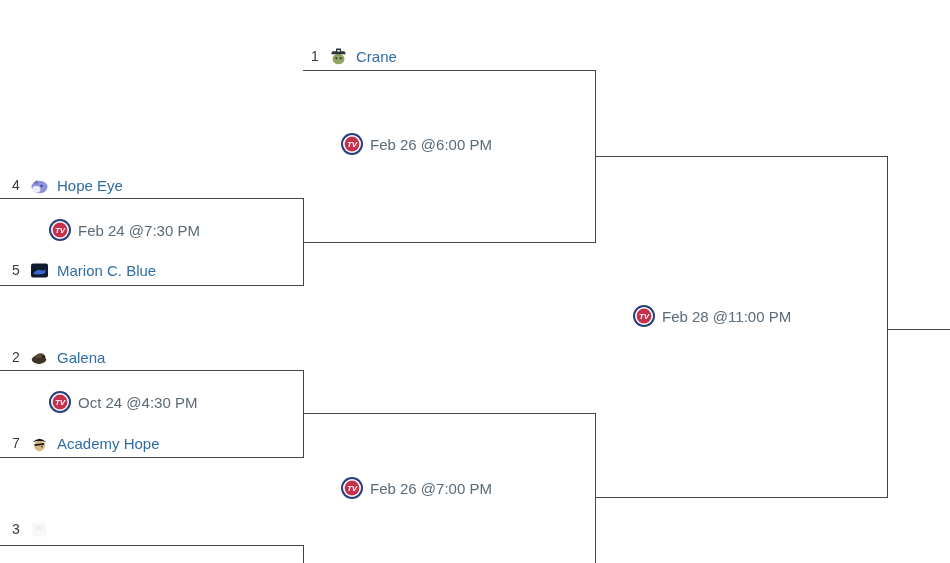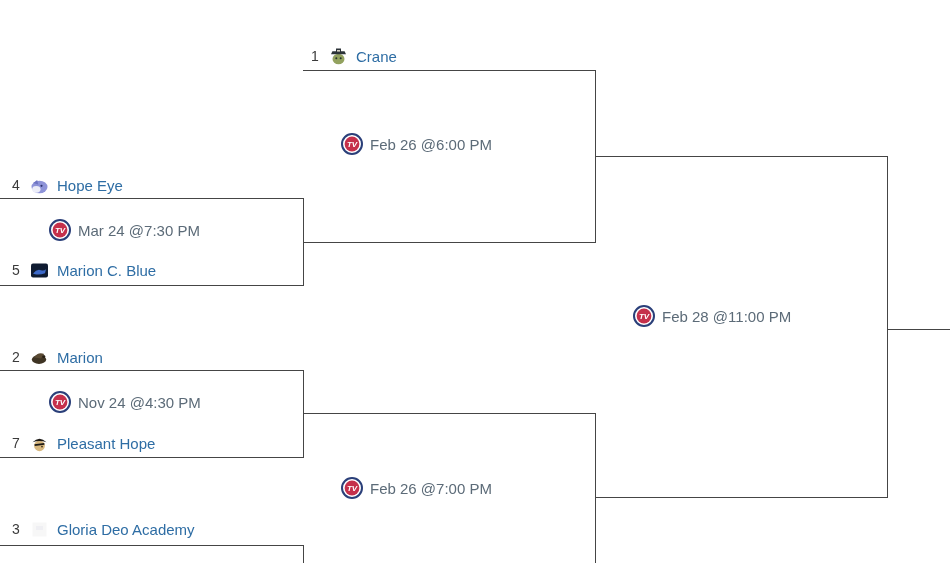--- a/index.html
+++ b/index.html
@@ -96,45 +96,44 @@
 
   <div class="team-row" style="left:12px;top:347px;">
     <span class="seed">2</span>
     <span class="logo">
       <svg viewBox="0 0 19 19">
         <ellipse cx="9" cy="11.5" rx="7.2" ry="4.4" fill="#3f3424"></ellipse>
         <path d="M4 9.5 Q8 3.5 14.2 6 L11 10.5 Z" fill="#5a4a33"></path>
         <circle cx="13.8" cy="8.6" r="1.5" fill="#281f13"></circle>
       </svg>
     </span>
-    <a class="team-name">Marion</a>
+    <a class="team-name">Galena</a>
   </div>
 
   <div class="team-row" style="left:12px;top:433px;">
     <span class="seed">7</span>
     <span class="logo">
       <svg viewBox="0 0 19 19">
         <circle cx="9.5" cy="11.8" r="5.4" fill="#d8b87f"></circle>
         <path d="M2.5 8.3 Q9.5 1 16.5 8.3 Q9.5 5.6 2.5 8.3 Z" fill="#1d1a17"></path>
         <rect x="4.6" y="9.6" width="9.8" height="1.7" fill="#1d1a17" transform="rotate(-7 9.5 10.5)"></rect>
         <circle cx="12" cy="12.6" r="0.9" fill="#403018"></circle>
       </svg>
     </span>
-    <a class="team-name">Pleasant Hope</a>
+    <a class="team-name">Academy Hope</a>
   </div>
 
   <div class="team-row" style="left:12px;top:519px;">
     <span class="seed">3</span>
     <span class="logo">
       <svg viewBox="0 0 19 19">
         <rect x="2.5" y="2.5" width="14" height="14" fill="#f7f7f7"></rect>
         <rect x="6" y="6" width="7" height="4" fill="#efeff3"></rect>
       </svg>
     </span>
-    <a class="team-name">Gloria Deo Academy</a>
   </div>
 
   <div class="game-row" style="left:341px;top:133px;">
     <span class="tv-badge">
       <svg viewBox="0 0 22 22">
         <circle cx="11" cy="11" r="10" fill="#ffffff" stroke="#2a3f79" stroke-width="2"></circle>
         <circle cx="11" cy="11" r="7.4" fill="#c5304b"></circle>
         <text x="11" y="14" text-anchor="middle" font-size="8" font-style="italic" font-weight="bold" fill="#ffffff" font-family="Liberation Sans, sans-serif">TV</text>
       </svg>
     </span>
@@ -142,21 +141,21 @@
   </div>
 
   <div class="game-row" style="left:49px;top:219px;">
     <span class="tv-badge">
       <svg viewBox="0 0 22 22">
         <circle cx="11" cy="11" r="10" fill="#ffffff" stroke="#2a3f79" stroke-width="2"></circle>
         <circle cx="11" cy="11" r="7.4" fill="#c5304b"></circle>
         <text x="11" y="14" text-anchor="middle" font-size="8" font-style="italic" font-weight="bold" fill="#ffffff" font-family="Liberation Sans, sans-serif">TV</text>
       </svg>
     </span>
-    <span class="game-time">Mar 24 @7:30 PM</span>
+    <span class="game-time">Feb 24 @7:30 PM</span>
   </div>
 
   <div class="game-row" style="left:633px;top:305px;">
     <span class="tv-badge">
       <svg viewBox="0 0 22 22">
         <circle cx="11" cy="11" r="10" fill="#ffffff" stroke="#2a3f79" stroke-width="2"></circle>
         <circle cx="11" cy="11" r="7.4" fill="#c5304b"></circle>
         <text x="11" y="14" text-anchor="middle" font-size="8" font-style="italic" font-weight="bold" fill="#ffffff" font-family="Liberation Sans, sans-serif">TV</text>
       </svg>
     </span>
@@ -164,21 +163,21 @@
   </div>
 
   <div class="game-row" style="left:49px;top:391px;">
     <span class="tv-badge">
       <svg viewBox="0 0 22 22">
         <circle cx="11" cy="11" r="10" fill="#ffffff" stroke="#2a3f79" stroke-width="2"></circle>
         <circle cx="11" cy="11" r="7.4" fill="#c5304b"></circle>
         <text x="11" y="14" text-anchor="middle" font-size="8" font-style="italic" font-weight="bold" fill="#ffffff" font-family="Liberation Sans, sans-serif">TV</text>
       </svg>
     </span>
-    <span class="game-time">Nov 24 @4:30 PM</span>
+    <span class="game-time">Oct 24 @4:30 PM</span>
   </div>
 
   <div class="game-row" style="left:341px;top:477px;">
     <span class="tv-badge">
       <svg viewBox="0 0 22 22">
         <circle cx="11" cy="11" r="10" fill="#ffffff" stroke="#2a3f79" stroke-width="2"></circle>
         <circle cx="11" cy="11" r="7.4" fill="#c5304b"></circle>
         <text x="11" y="14" text-anchor="middle" font-size="8" font-style="italic" font-weight="bold" fill="#ffffff" font-family="Liberation Sans, sans-serif">TV</text>
       </svg>
     </span>

